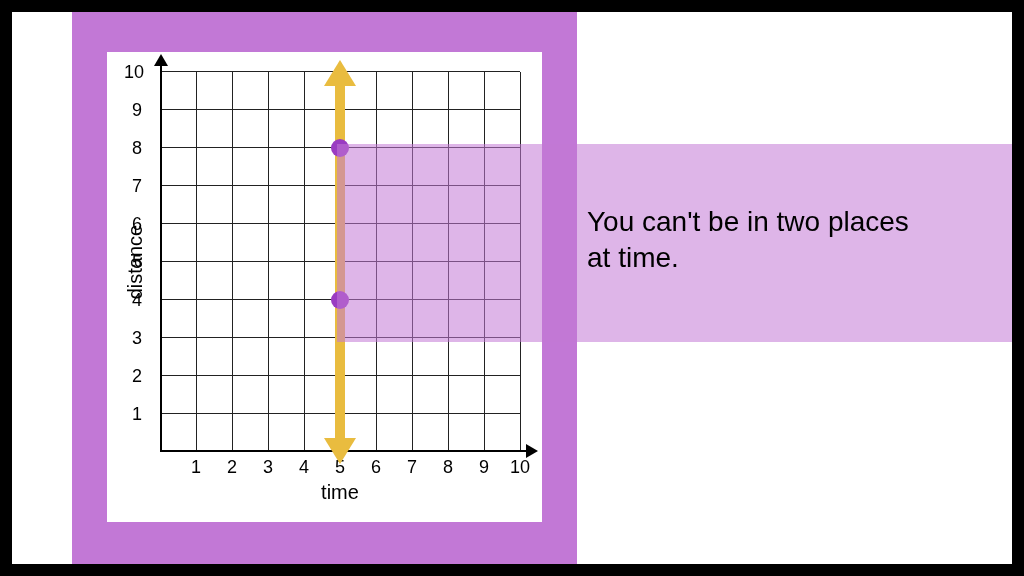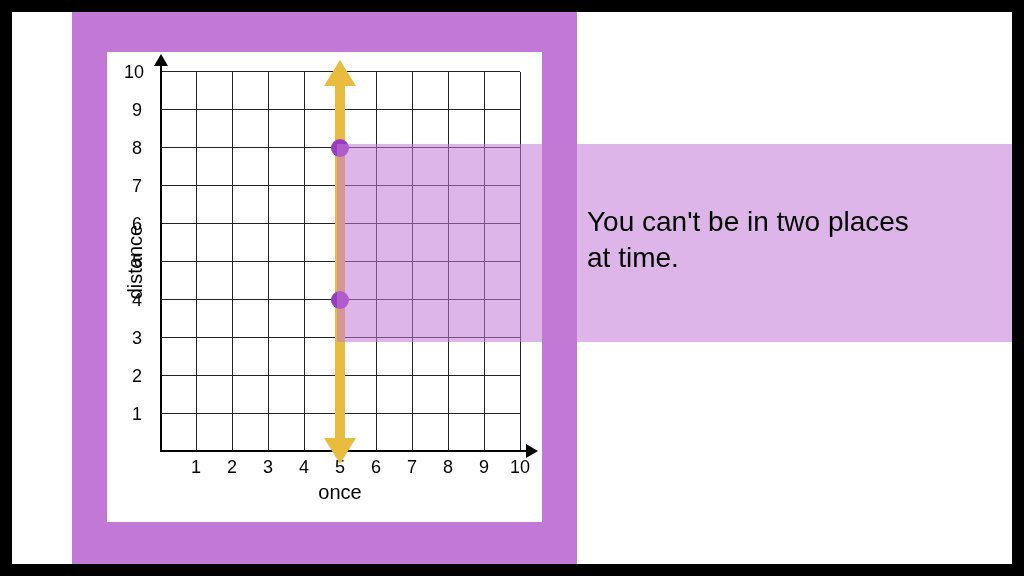--- a/index.html
+++ b/index.html
@@ -182,21 +182,21 @@
   <div class="tick-label-y" style="bottom:76px">2</div>
   <div class="tick-label-y" style="bottom:114px">3</div>
   <div class="tick-label-y" style="bottom:152px">4</div>
   <div class="tick-label-y" style="bottom:190px">5</div>
   <div class="tick-label-y" style="bottom:228px">6</div>
   <div class="tick-label-y" style="bottom:266px">7</div>
   <div class="tick-label-y" style="bottom:304px">8</div>
   <div class="tick-label-y" style="bottom:342px">9</div>
   <div class="tick-label-y" style="bottom:380px;left:-36px">10</div>
 
-  <div class="axis-label-x">once</div>
+  <div class="axis-label-x">time</div>
   <div class="axis-label-y">distance</div>
 
   <div class="vline"></div>
   <div class="vline-arrow-up"></div>
   <div class="vline-arrow-down"></div>
 
   <div class="data-point" style="left:180px;bottom:304px"></div>
   <div class="data-point" style="left:180px;bottom:152px"></div>
 </div>
 

